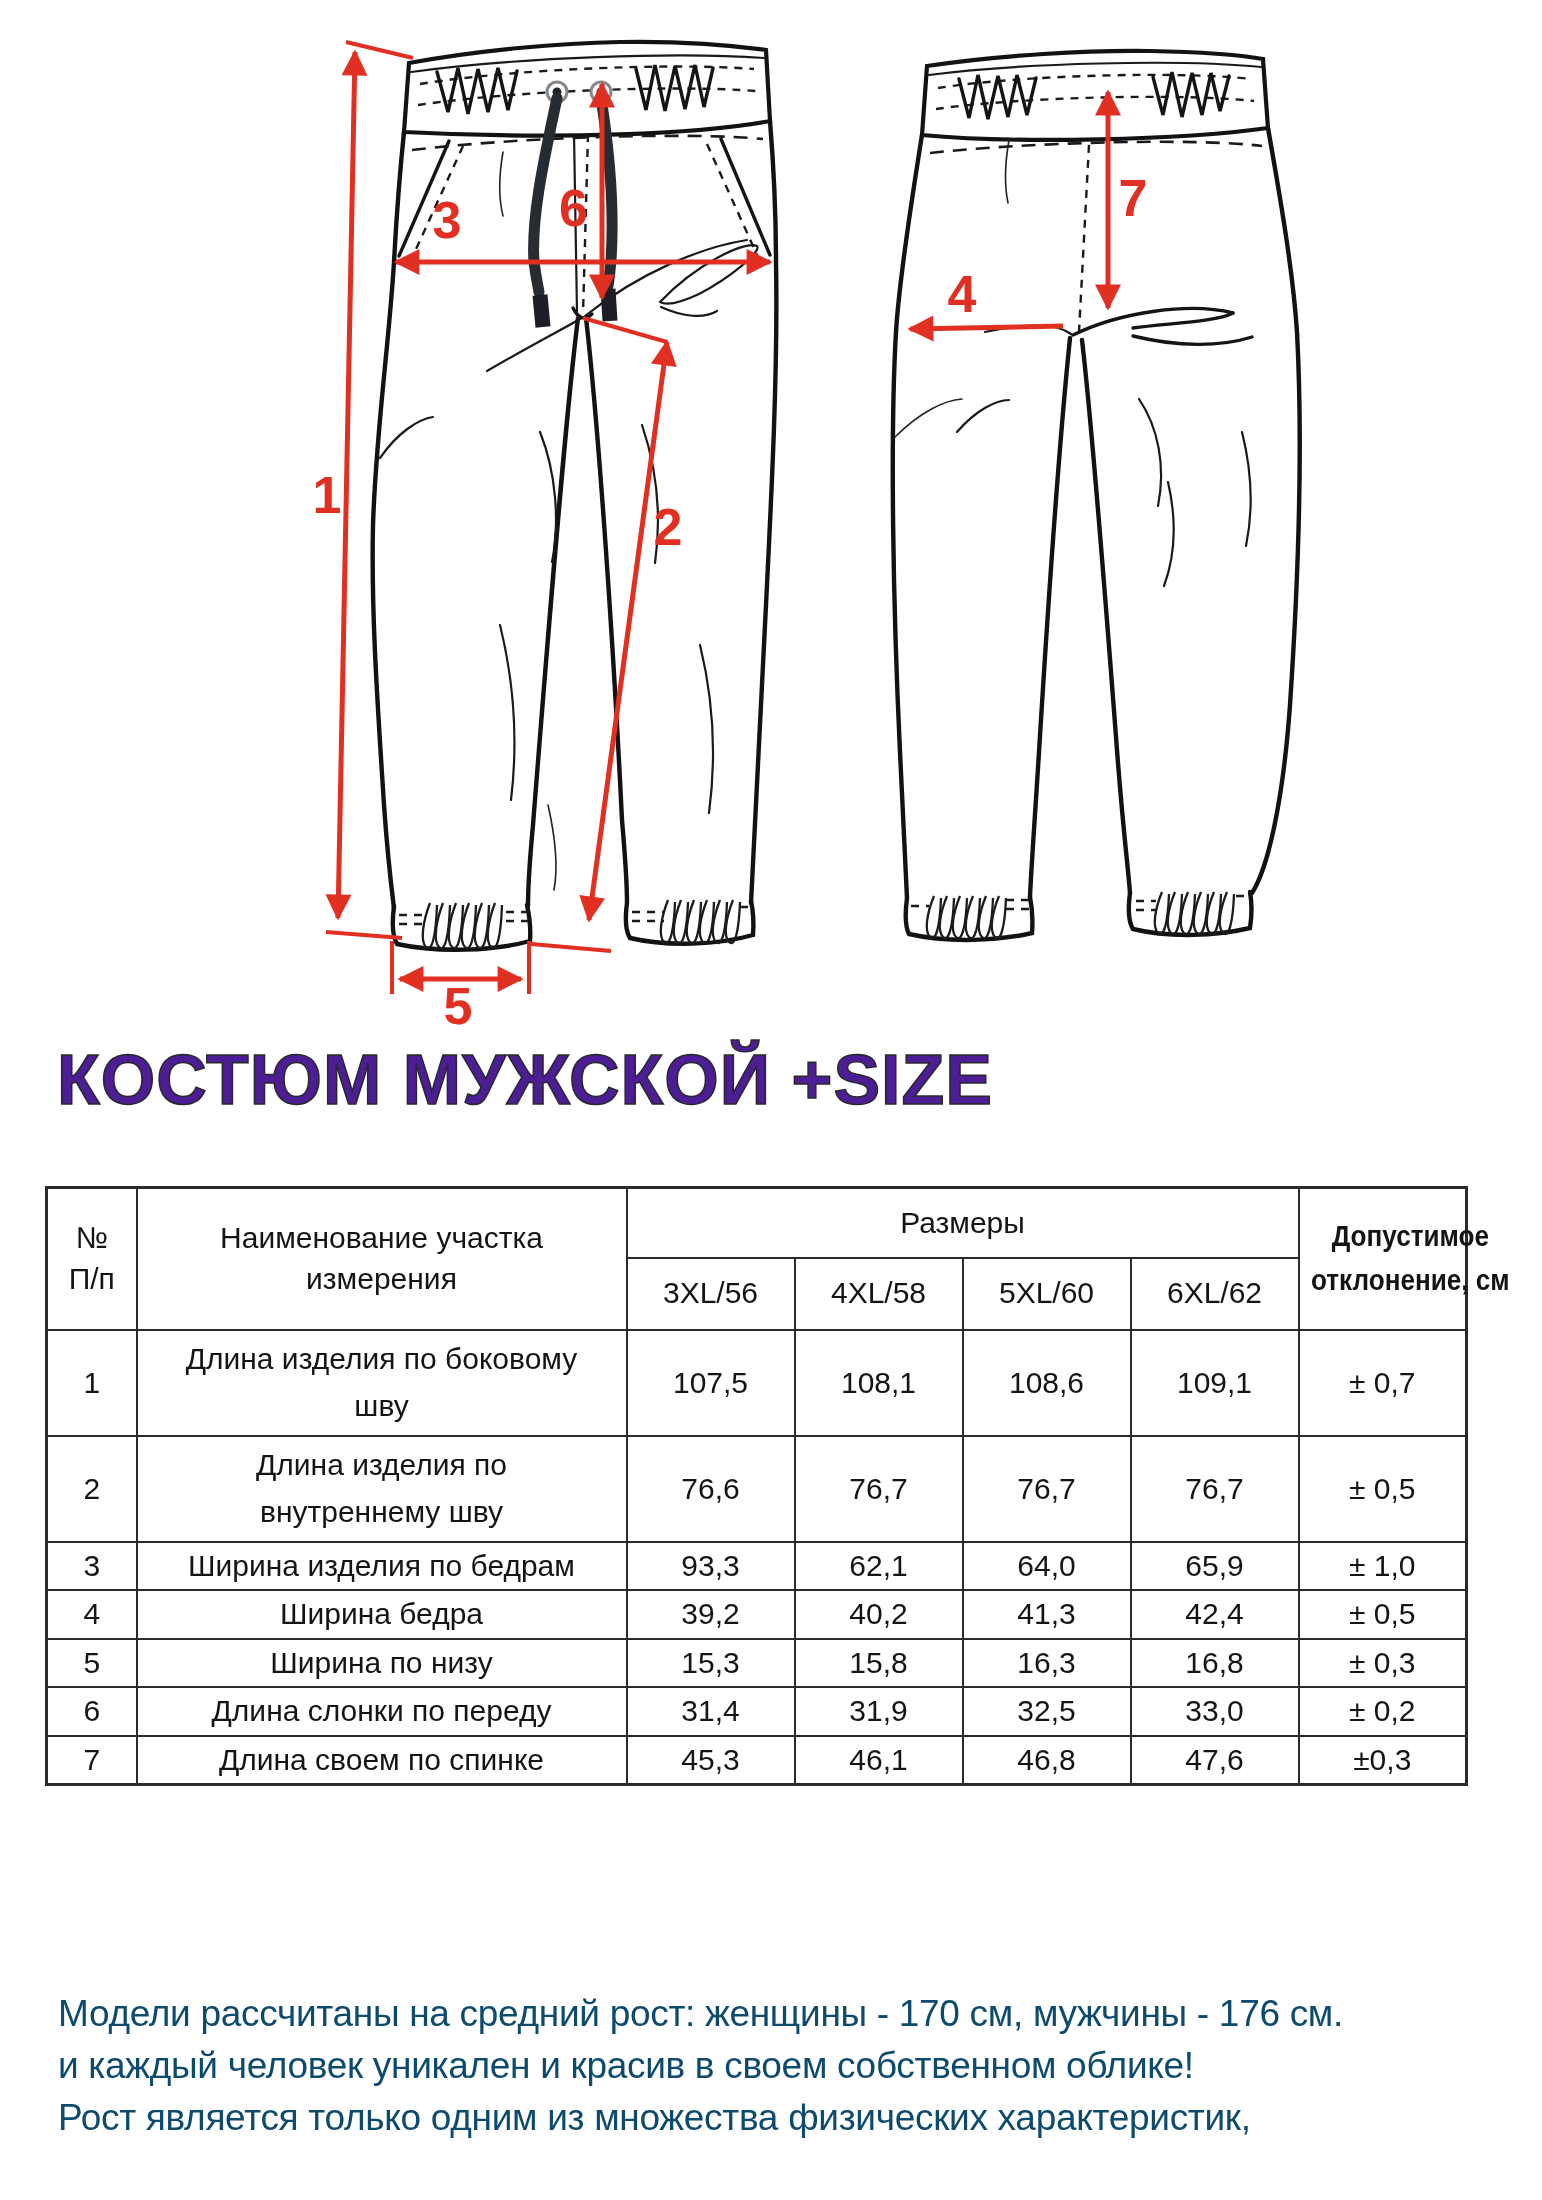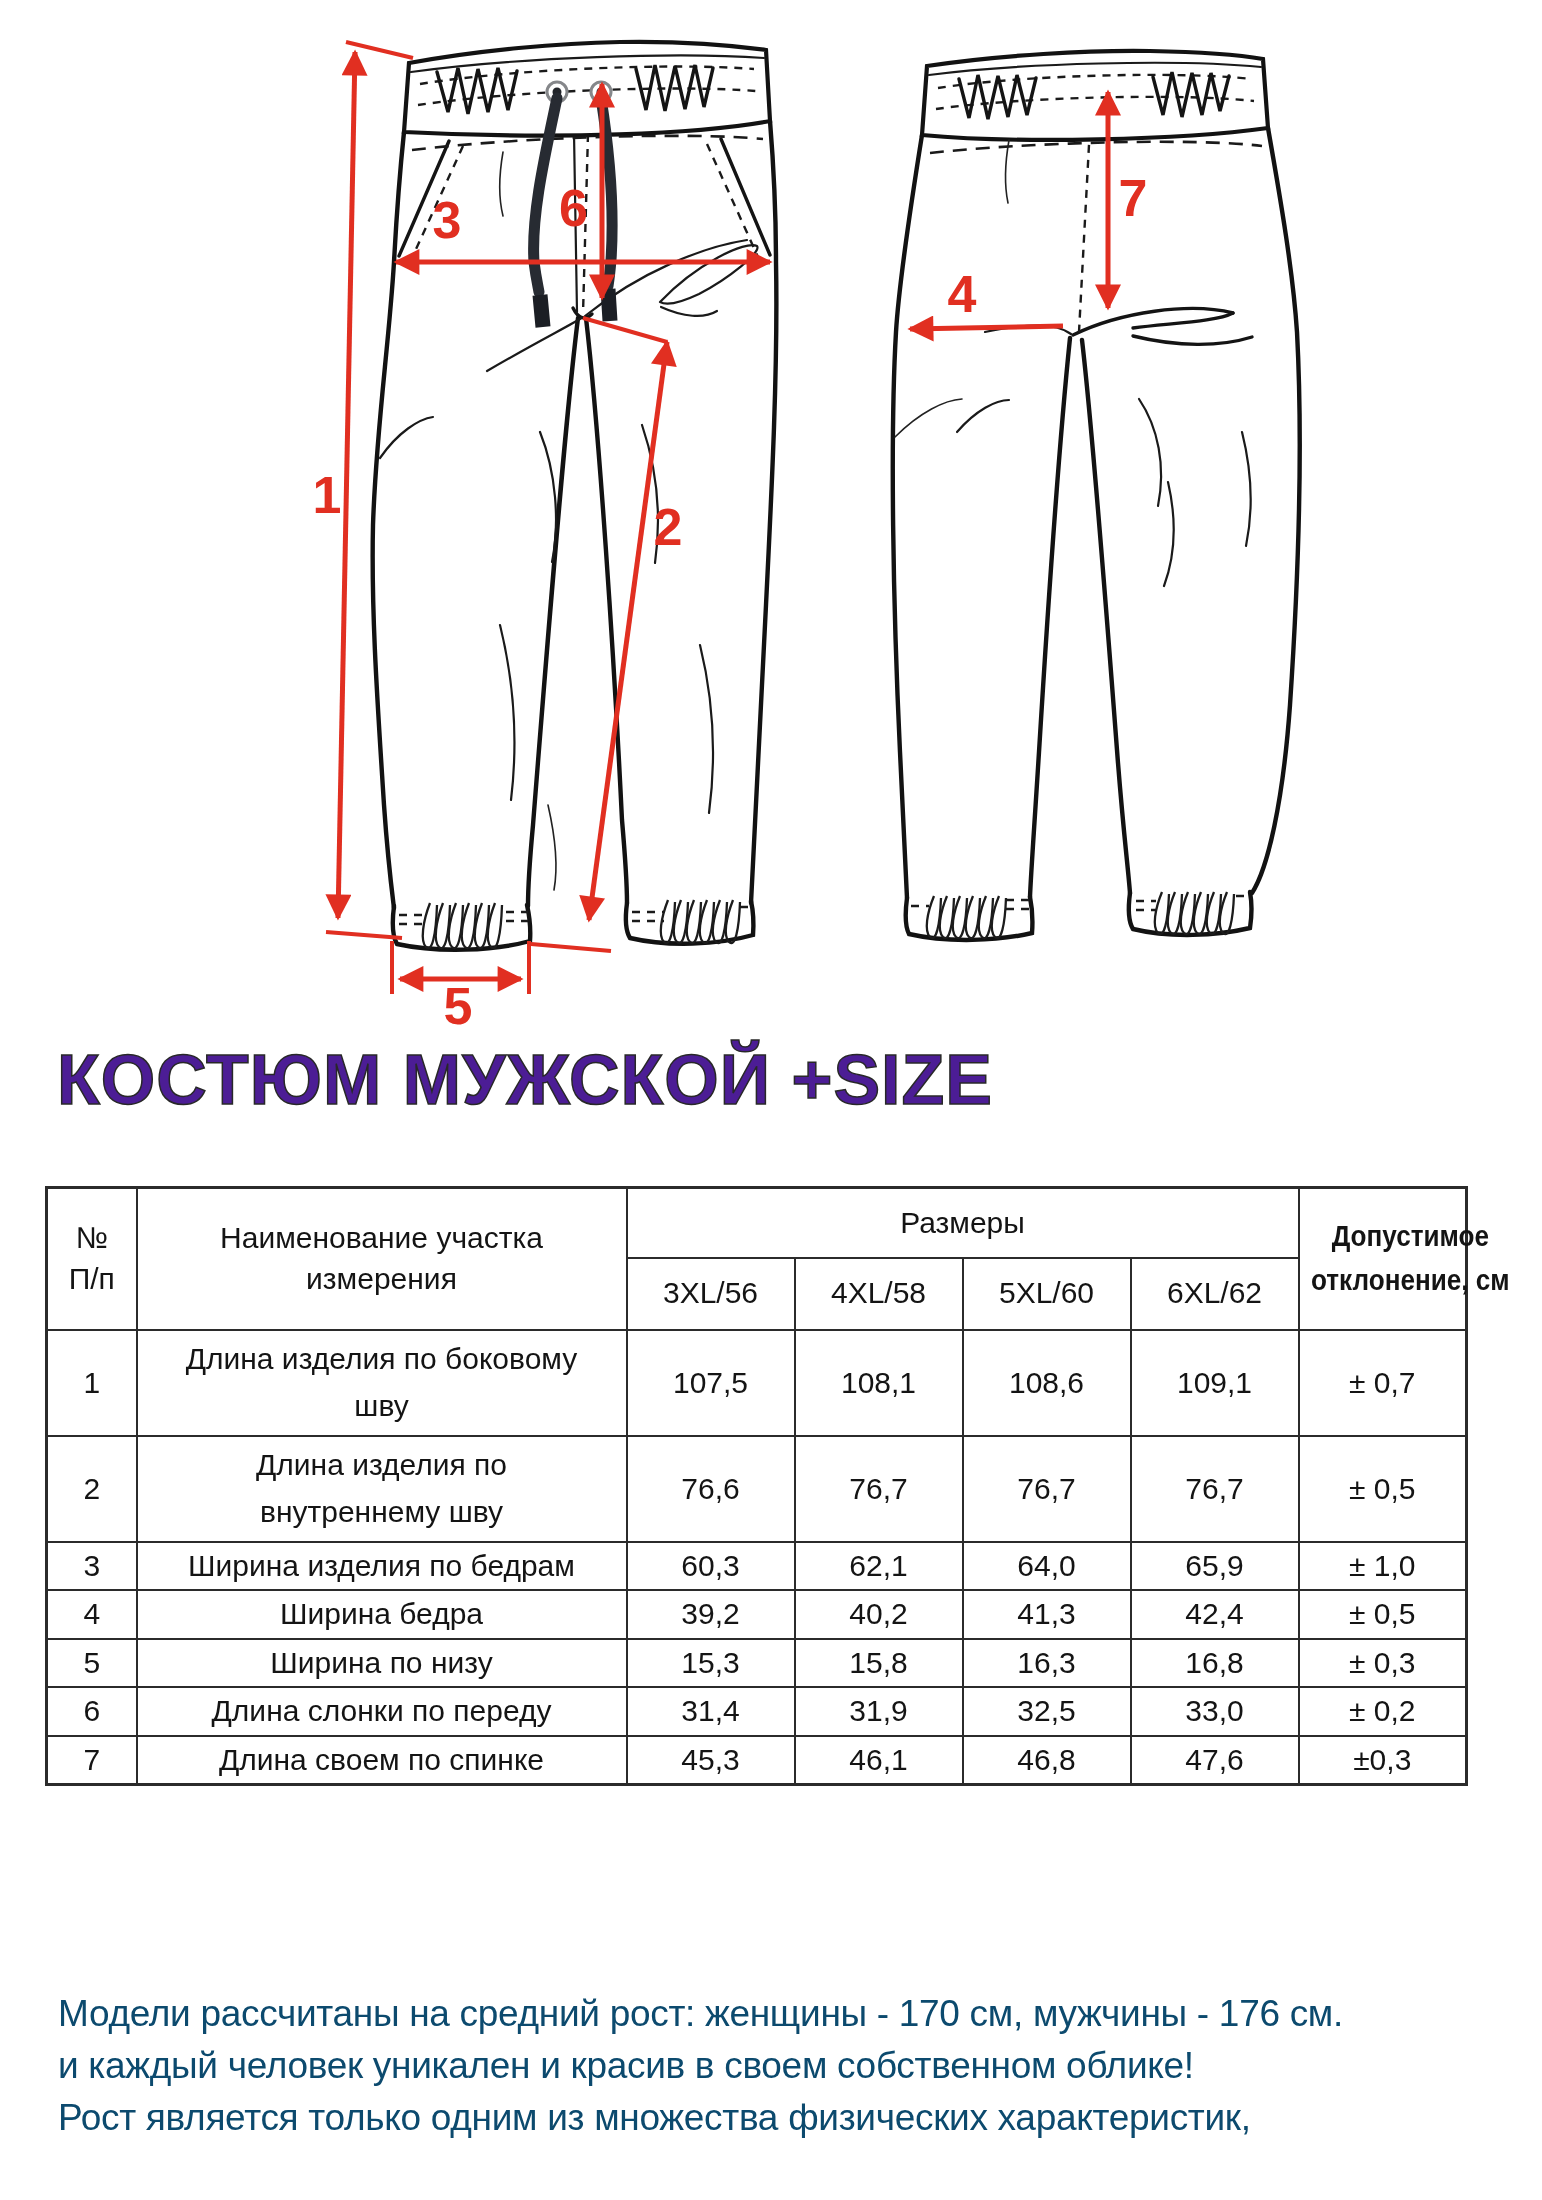--- a/index.html
+++ b/index.html
@@ -257,21 +257,21 @@
 внутреннему шву</td>
       <td>76,6</td>
       <td>76,7</td>
       <td>76,7</td>
       <td>76,7</td>
       <td class="tol">± 0,5</td>
     </tr>
     <tr class="r1l">
       <td>3</td>
       <td class="nm">Ширина изделия по бедрам</td>
-      <td>60,3</td>
+      <td>93,3</td>
       <td>62,1</td>
       <td>64,0</td>
       <td>65,9</td>
       <td class="tol">± 1,0</td>
     </tr>
     <tr class="r1l">
       <td>4</td>
       <td class="nm">Ширина бедра</td>
       <td>39,2</td>
       <td>40,2</td>

